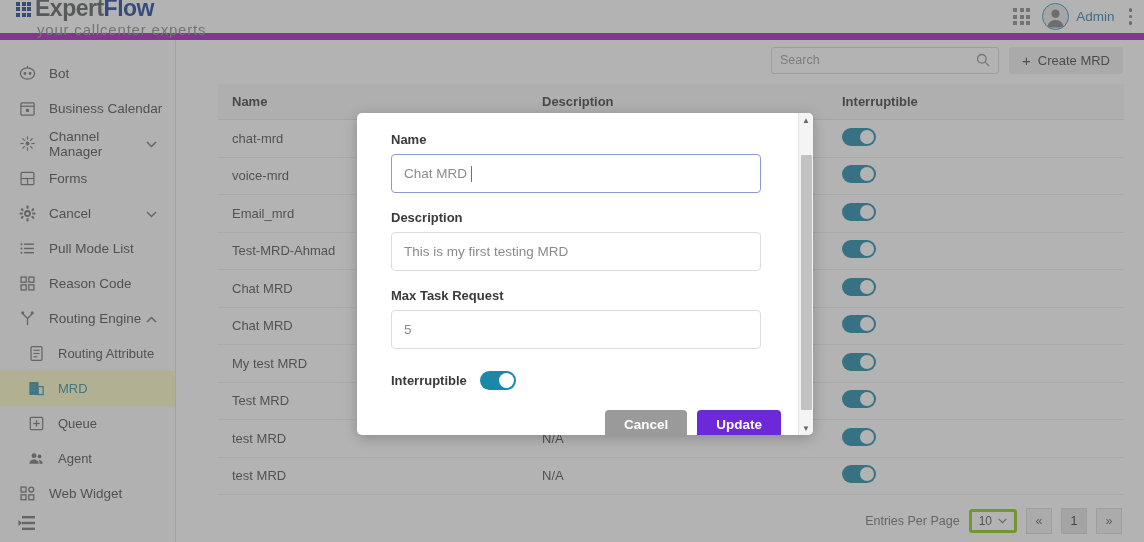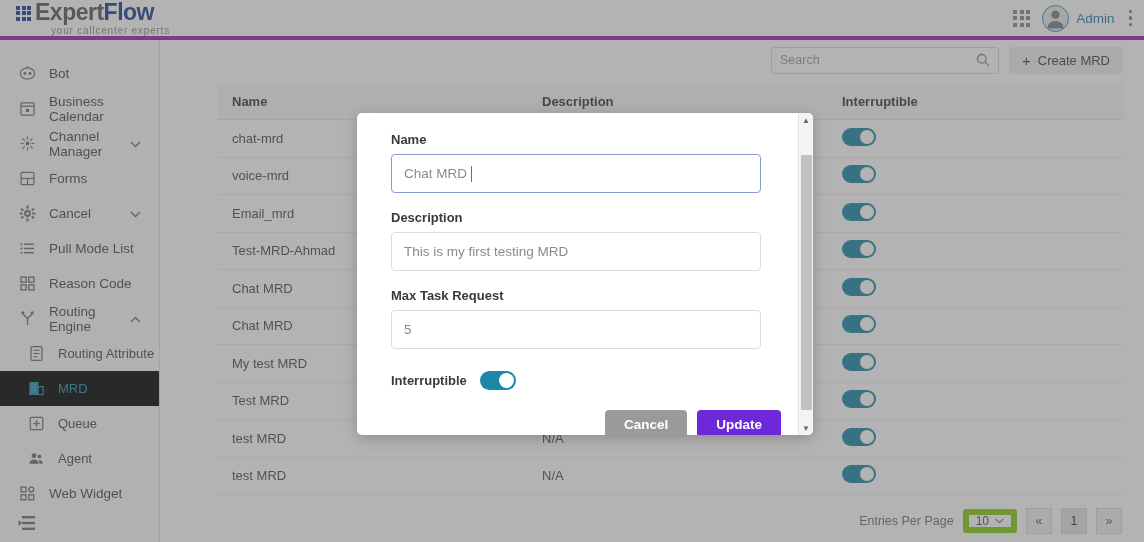--- a/index.html
+++ b/index.html
@@ -6,36 +6,36 @@
   html, body {
     width: 1144px; height: 542px;
     font-family: "Liberation Sans", sans-serif;
     overflow: hidden; background: #ffffff;
   }
   #app { position: relative; width: 1144px; height: 542px; overflow: hidden; }
 
   
   .header {
     position: absolute; top: 0; left: 0; width: 1144px; height: 40px;
-    background: #ffffff; border-bottom: 4px solid #a21caf;
+    background: #ffffff; border-bottom: 7px solid #a21caf;
     display: flex; align-items: center; z-index: 5;
   }
   .logo-wrap { display: flex; align-items: flex-start; margin-left: 16px; }
   .logo-grid {
     display: grid; grid-template-columns: repeat(3, 4px);
     grid-template-rows: repeat(3, 4px); gap: 1.5px; margin-top: 5px; margin-right: 4px;
   }
   .logo-grid i { display: block; width: 4px; height: 4px; background: #1b3f94; }
   .logo-text { line-height: 1; }
   .logo-main { font-size: 23px; font-weight: bold; letter-spacing: -0.5px; }
   .logo-main .p1 { color: #58595b; }
   .logo-main .p2 { color: #1b3f94; }
   .logo-sub {
-    font-size: 10px; color: #8b8b8b; letter-spacing: 0.8px;
-    margin-top: 2px; margin-left: 16px;
+    font-size: 15px; color: #8b8b8b; letter-spacing: 0.8px;
+    margin-top: 2px; margin-left: 2px;
   }
   .header-right {
     margin-left: auto; display: flex; align-items: center; gap: 12px; margin-right: 10px;
   }
   .apps-grid {
     display: grid; grid-template-columns: repeat(3, 4px);
     grid-template-rows: repeat(3, 4px); gap: 2.5px; cursor: pointer;
   }
   .apps-grid i { display: block; width: 4px; height: 4px; background: #8a8a8a; }
   .user-chip { display: flex; align-items: center; gap: 7px; cursor: pointer; }
@@ -44,36 +44,36 @@
     border: 1.5px solid #2196c4; background: #e8e8e8;
     display: flex; align-items: center; justify-content: center; overflow: hidden;
   }
   .avatar svg { display: block; }
   .user-name { font-size: 13.5px; color: #2a7fa8; }
   .kebab { display: flex; flex-direction: column; gap: 3px; cursor: pointer; padding: 2px; }
   .kebab i { width: 3.5px; height: 3.5px; border-radius: 50%; background: #7a7a7a; display: block; }
 
   
   .sidebar {
-    position: absolute; top: 40px; left: 0; width: 160px; height: 502px;
+    position: absolute; top: 40px; left: 0; width: 176px; height: 502px;
     background: #fbfbfb; border-right: 1px solid #e2e2e2;
     padding-top: 16px; z-index: 3;
   }
   .nav-item {
     display: flex; align-items: center; height: 35px;
     padding-left: 18px; font-size: 13.5px; color: #4a4a4a; cursor: pointer;
     position: relative;
   }
   .nav-item .ico {
     width: 18px; height: 18px; margin-right: 13px;
     display: flex; align-items: center; justify-content: center; flex: 0 0 18px;
   }
   .nav-item .ico svg { display: block; }
   .nav-item.sub { padding-left: 27px; font-size: 13px; }
-  .nav-item.active { background: #000000; color: #2a90ad; text-align: center; }
+  .nav-item.active { background: #fef9c3; color: #2a90ad; text-align: center; }
   .nav-item.active .ico svg { stroke: #2a90ad; fill: #2a90ad; }
   .chev { margin-left: auto; margin-right: 18px; }
   .sidebar-footer {
     position: absolute; bottom: 4px; left: 0; width: 196px;
     padding-left: 18px; height: 30px; display: flex; align-items: center; cursor: pointer;
   }
 
   
   .main {
     position: absolute; top: 40px; left: 196px; width: 948px; height: 502px;
@@ -122,21 +122,21 @@
   }
   .switch.sm { width: 34px; height: 18px; }
   .switch.sm::after { left: 18px; width: 14px; height: 14px; }
 
   .footer {
     position: absolute; bottom: 8px; right: 22px;
     display: flex; align-items: center; gap: 9px;
   }
   .footer-label { font-size: 12.5px; color: #707070; margin-left: 10px; }
   .epp {
-    height: 24px; border: 6px solid #84cc16; border-radius: 3px; background: #fff;
+    height: 24px; border: 3px solid #84cc16; border-radius: 3px; background: #fff;
     display: flex; align-items: center; gap: 6px; padding: 0 7px;
     font-size: 12px; color: #4a4a4a; cursor: pointer;
   }
   .pg {
     min-width: 26px; height: 26px; border: 1px solid #d9d9d9; background: #f0f0f0;
     display: flex; align-items: center; justify-content: center;
     font-size: 12.5px; color: #5a5a5a; cursor: pointer;
   }
   .pg.cur { background: #e3e3e3; color: #333; }
 

